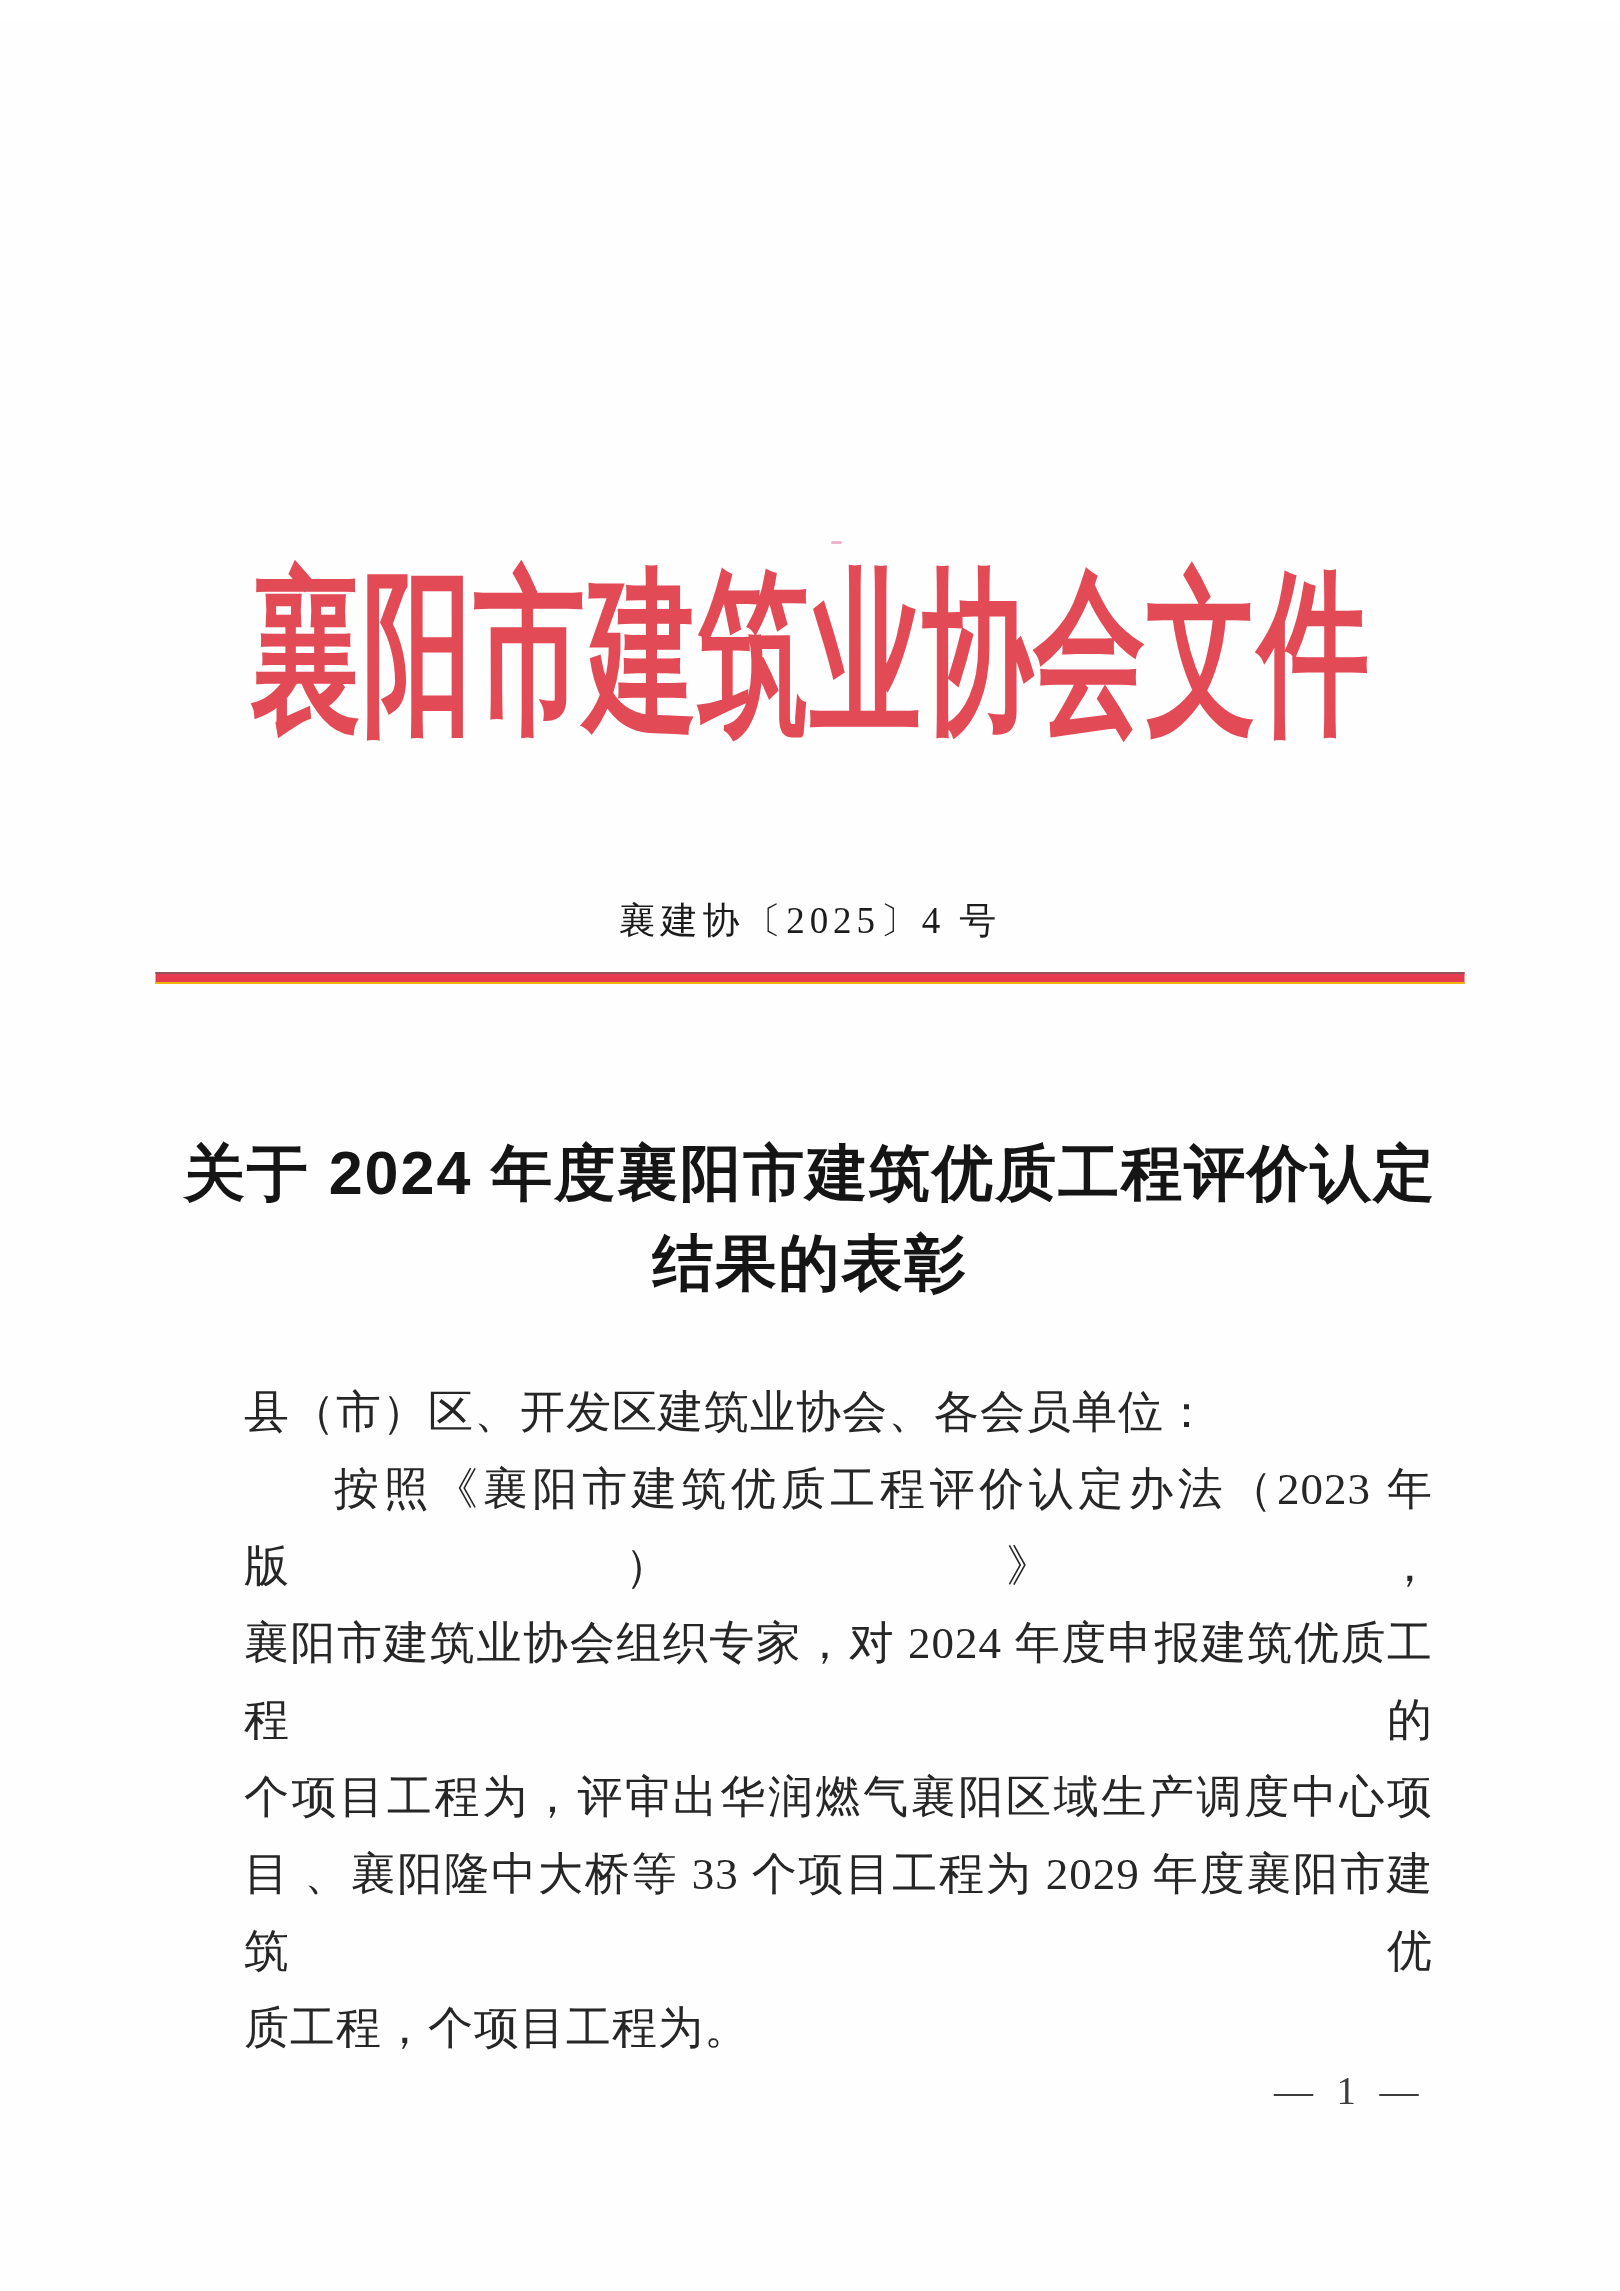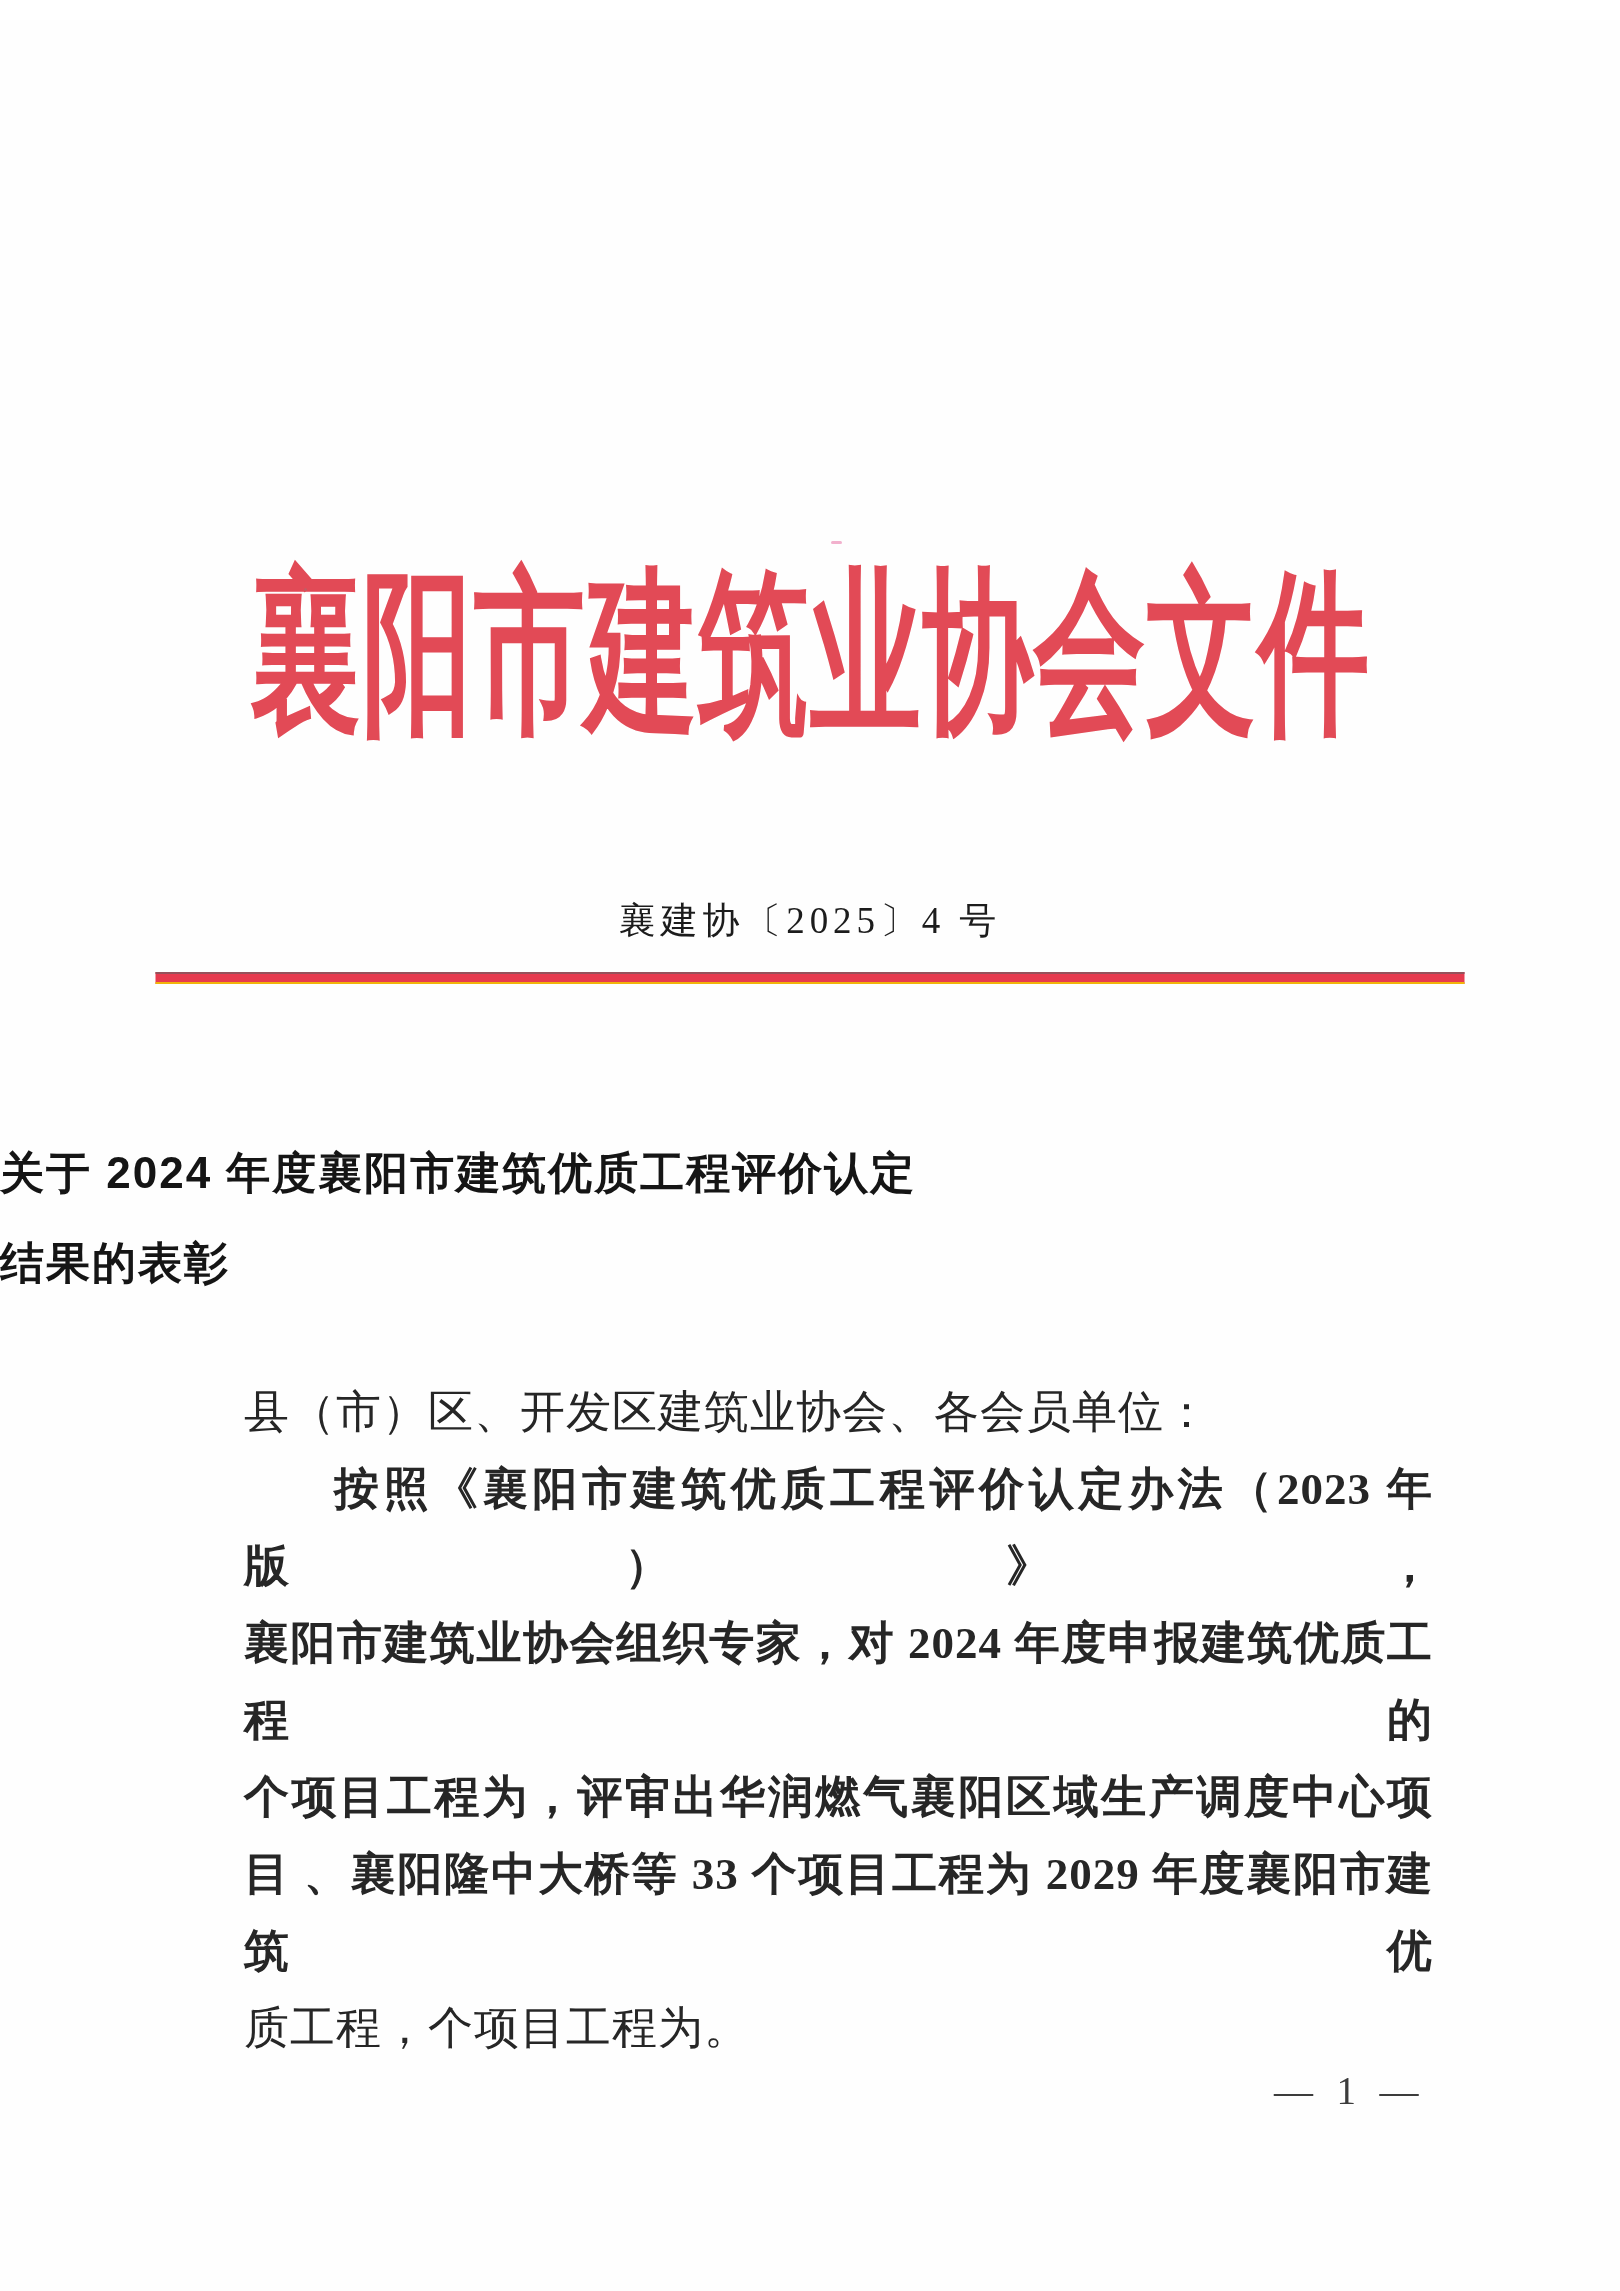--- a/index.html
+++ b/index.html
@@ -62,24 +62,24 @@
     border-top: 2px solid var(--rule-dark, #95515a);
     border-bottom: 2.9px solid var(--rule-gold, #f1b40a);
   }
 
   
   .doc-title {
     position: absolute;
     top: 1108px;
     left: 0;
     width: 100%;
-    text-align: left;
+    text-align: center;
     font-family: "Liberation Sans", "DejaVu Sans", sans-serif;
     font-weight: 700;
-    font-size: 44px;
+    font-size: 61px;
     line-height: 90px;
     color: #151515;
     letter-spacing: 2px;
   }
   .doc-title-line { white-space: nowrap; }
 
   
   .body-block {
     position: absolute;
     top: 1354px;
@@ -92,21 +92,20 @@
   }
   .body-line {
     white-space: nowrap;
     letter-spacing: 1px;
   }
   .body-line.indent { text-indent: 90px; }
   .body-line.justify {
     white-space: normal;
     text-align: justify;
     text-align-last: justify;
-    font-weight: bold;
   }
 
   
   .page-number {
     position: absolute;
     top: 2049px;
     left: 1274px;
     font-family: "Liberation Serif", "DejaVu Serif", serif;
     font-size: 39px;
     line-height: 43px;

